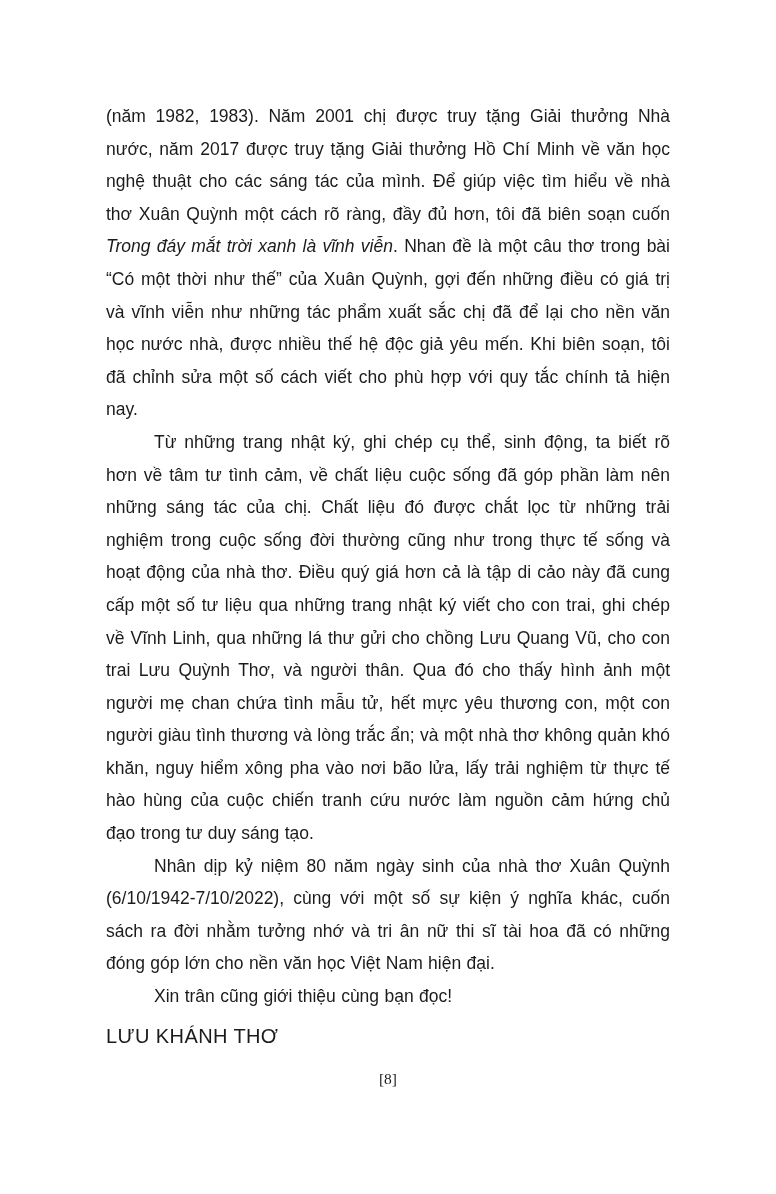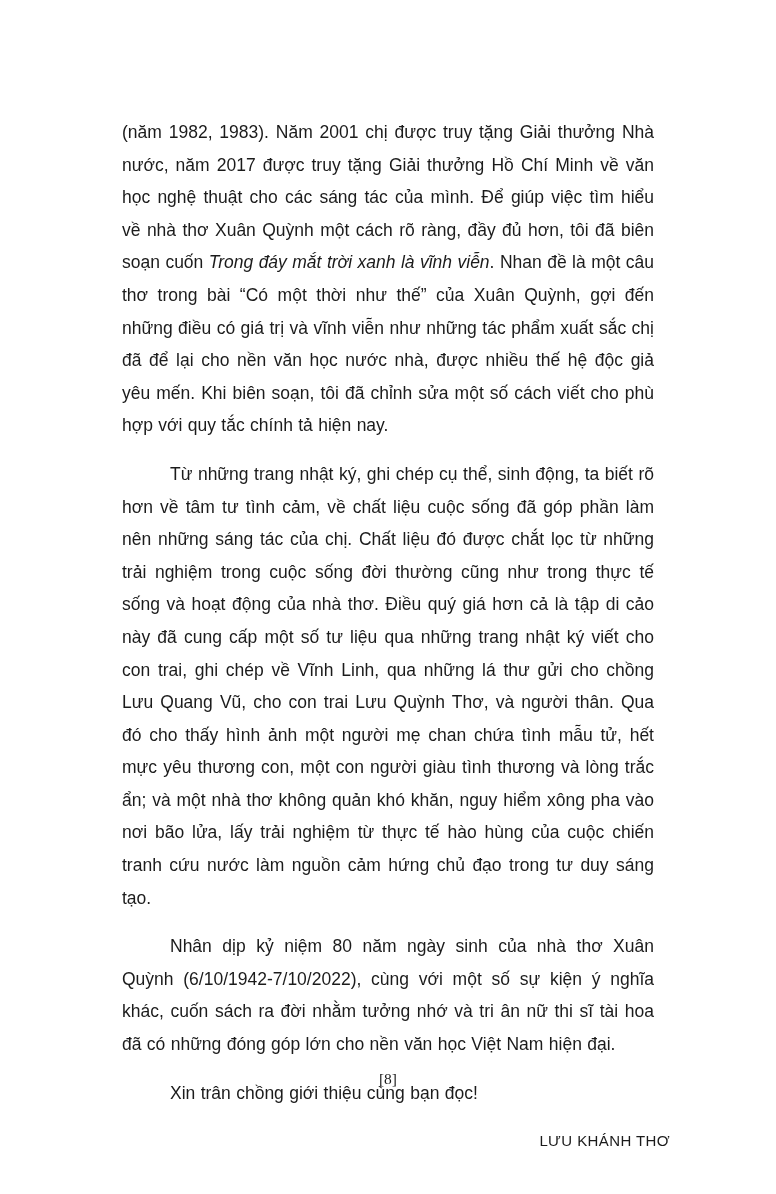--- a/index.html
+++ b/index.html
@@ -16,37 +16,37 @@
     color: #1b1b1b;
     overflow: hidden;
   }
   .content {
     position: absolute;
     top: 100px;
     left: 106px;
     right: 106px;
   }
   p.para {
-    margin: 16px;
+    margin: 0;
     padding: 0;
     text-align: justify;
     font-size: 17.5px;
     line-height: 32.6px;
     color: #1b1b1b;
     word-spacing: 0.5px;
   }
   p.para.indent {
     text-indent: 48px;
   }
   p.para em {
     font-style: italic;
   }
   .signature {
-    text-align: right;
-    font-size: 15px;
+    margin-top: 7px;
+    font-size: 20px;
     line-height: 32.6px;
     letter-spacing: 0.4px;
     color: #1b1b1b;
   }
   .page-number {
     position: absolute;
     left: 0;
     right: 0;
     top: 1070px;
     text-align: center;
@@ -57,18 +57,18 @@
 </style>
 </head>
 <body>
 
 <div class="page">
   <div class="content">
     <div>
         <p class="para"><span>(năm 1982, 1983). Năm 2001 chị được truy tặng Giải thưởng Nhà nước, năm 2017 được truy tặng Giải thưởng Hồ Chí Minh về văn học nghệ thuật cho các sáng tác của mình. Để giúp việc tìm hiểu về nhà thơ Xuân Quỳnh một cách rõ ràng, đầy đủ hơn, tôi đã biên soạn cuốn </span><em>Trong đáy mắt trời xanh là vĩnh viễn</em><span>. Nhan đề là một câu thơ trong bài “Có một thời như thế” của Xuân Quỳnh, gợi đến những điều có giá trị và vĩnh viễn như những tác phẩm xuất sắc chị đã để lại cho nền văn học nước nhà, được nhiều thế hệ độc giả yêu mến. Khi biên soạn, tôi đã chỉnh sửa một số cách viết cho phù hợp với quy tắc chính tả hiện nay.</span></p>
         <p class="para indent"><span>Từ những trang nhật ký, ghi chép cụ thể, sinh động, ta biết rõ hơn về tâm tư tình cảm, về chất liệu cuộc sống đã góp phần làm nên những sáng tác của chị. Chất liệu đó được chắt lọc từ những trải nghiệm trong cuộc sống đời thường cũng như trong thực tế sống và hoạt động của nhà thơ. Điều quý giá hơn cả là tập di cảo này đã cung cấp một số tư liệu qua những trang nhật ký viết cho con trai, ghi chép về Vĩnh Linh, qua những lá thư gửi cho chồng Lưu Quang Vũ, cho con trai Lưu Quỳnh Thơ, và người thân. Qua đó cho thấy hình ảnh một người mẹ chan chứa tình mẫu tử, hết mực yêu thương con, một con người giàu tình thương và lòng trắc ẩn; và một nhà thơ không quản khó khăn, nguy hiểm xông pha vào nơi bão lửa, lấy trải nghiệm từ thực tế hào hùng của cuộc chiến tranh cứu nước làm nguồn cảm hứng chủ đạo trong tư duy sáng tạo.</span></p>
         <p class="para indent"><span>Nhân dịp kỷ niệm 80 năm ngày sinh của nhà thơ Xuân Quỳnh (6/10/1942-7/10/2022), cùng với một số sự kiện ý nghĩa khác, cuốn sách ra đời nhằm tưởng nhớ và tri ân nữ thi sĩ tài hoa đã có những đóng góp lớn cho nền văn học Việt Nam hiện đại.</span></p>
-        <p class="para indent"><span>Xin trân chồng giới thiệu cùng bạn đọc!</span></p>
+        <p class="para indent"><span>Xin trân cũng giới thiệu cùng bạn đọc!</span></p>
       </div>
     <div class="signature">LƯU KHÁNH THƠ</div>
   </div>
   <div class="page-number">[8]</div>
 </div>
 
 </body></html>

